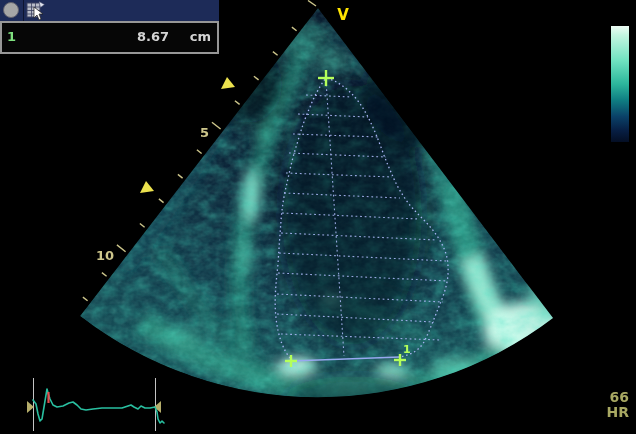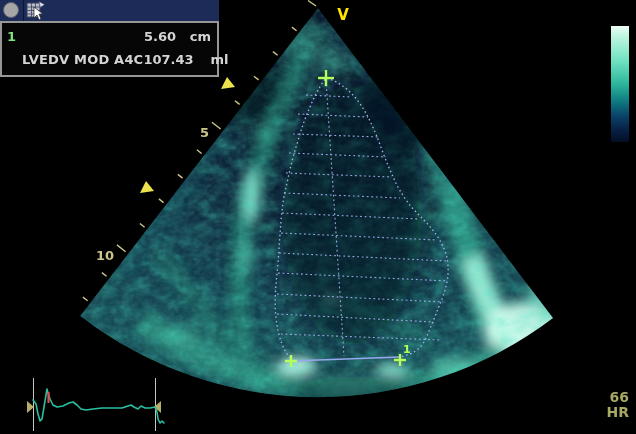--- a/index.html
+++ b/index.html
@@ -19,21 +19,21 @@
     position:absolute;left:0;top:21px;width:219px;box-sizing:border-box;
     background:#060606;border:2px solid #979797;padding:2px 6px 4px 5px;z-index:3;
   }
   .mrow{
     display:flex;align-items:baseline;height:23px;line-height:23px;
     font-weight:bold;font-size:13px;color:#d4d4d4;white-space:nowrap;
   }
   .midx{width:15px;color:#7fe07f;flex:0 0 auto;}
   .mlabel{flex:0 0 auto;letter-spacing:.2px;}
   .mvalue{margin-left:auto;text-align:right;}
-  .munit{flex:0 0 auto;width:26px;text-align:right;margin-left:9px;}
+  .munit{flex:0 0 auto;width:26px;text-align:right;margin-left:16px;}
   svg text{font-family:"DejaVu Sans", sans-serif;font-weight:bold;}
 </style>
 </head>
 <body>
 
 <div class="stage">
 
   <svg class="main-svg" width="636" height="434" viewBox="0 0 636 434">
     <defs>
       <clipPath id="sectorClip">
@@ -231,24 +231,18 @@
         <path d="M27 7 H40 M27 10.5 H40 M27 14 H40 M31.5 3 V17 M35.5 3 V17" stroke="#3a4060" stroke-width="0.8" fill="none"></path>
         <polygon points="39,1.5 44.5,4.5 40.5,7.5" fill="#dfe3ee" stroke="#3a4060" stroke-width="0.5"></polygon>
       </g>
       <polygon points="34,7 34,18 37,15 39,20 41,19 39,14 43,14" fill="#ffffff" stroke="#1a1a1a" stroke-width="0.7"></polygon>
     </svg>
   </div>
 
   <div class="measure-panel">
     <div class="mrow">
       <span class="midx">1</span>
-      <span class="mvalue">5.60</span>
+      <span class="mvalue">8.67</span>
       <span class="munit">cm</span>
     </div>
-    <div class="mrow">
-      <span class="midx"></span>
-      <span class="mlabel">LVEDV MOD A4C</span>
-      <span class="mvalue">107.43</span>
-      <span class="munit">ml</span>
-    </div>
   </div>
 
 </div>
 
 </body></html>

